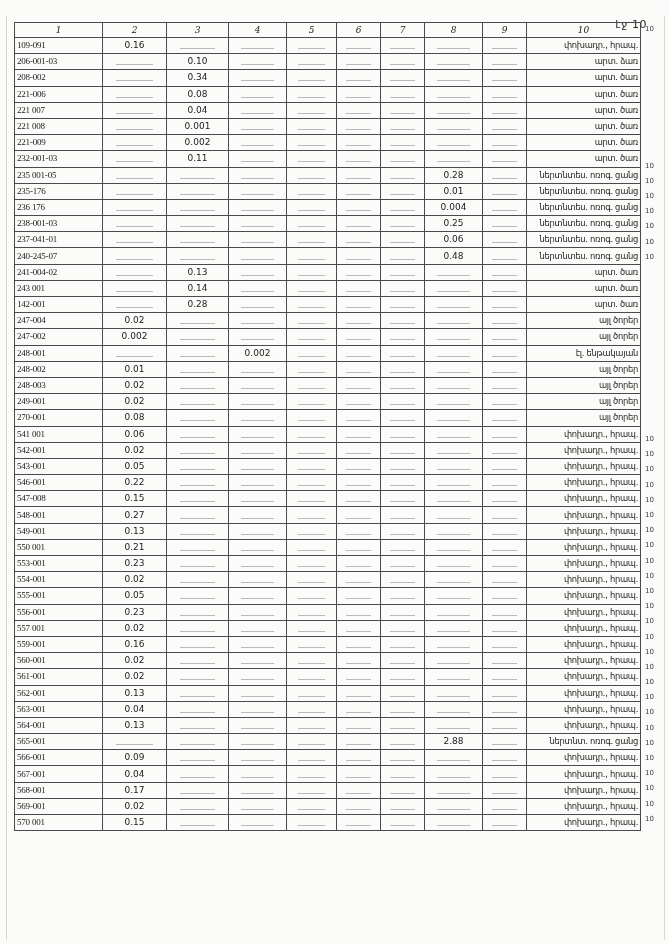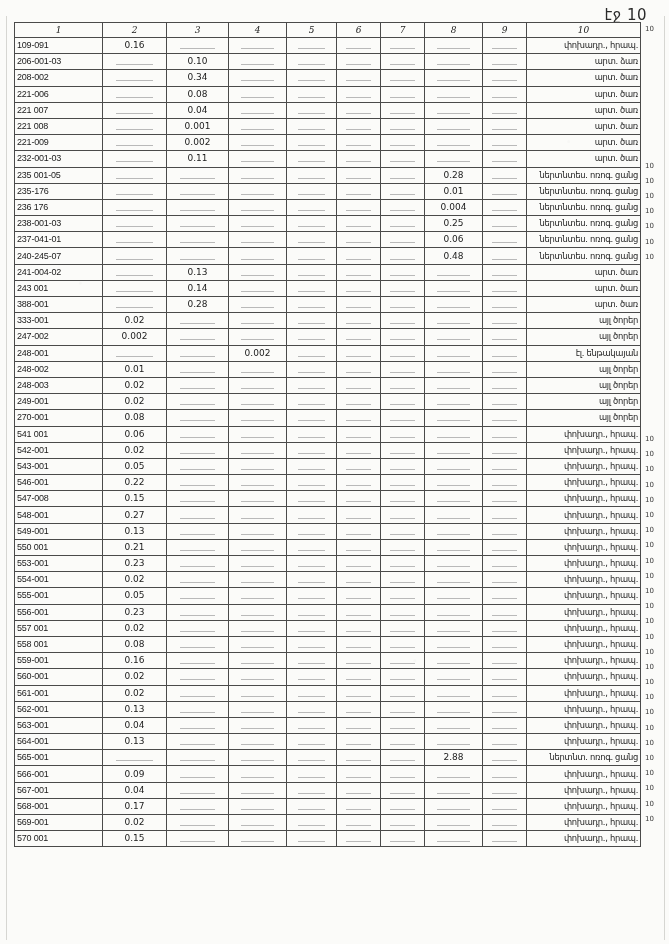--- a/index.html
+++ b/index.html
@@ -20,23 +20,23 @@
     position: absolute;
     inset: 0;
     background: #fbfbf9;
     background-image:
       radial-gradient(circle at 12% 30%, rgba(0,0,0,0.020) 0 1px, transparent 2px),
       radial-gradient(circle at 62% 70%, rgba(0,0,0,0.018) 0 1px, transparent 2px),
       radial-gradient(circle at 85% 15%, rgba(0,0,0,0.015) 0 1px, transparent 2px);
   }
   .page-header {
     position: absolute;
-    top: 6px;
+    top: 18px;
     right: 22px;
-    font-size: 15px;
+    font-size: 11px;
     font-family: "DejaVu Sans", sans-serif;
     letter-spacing: 0.5px;
     color: #2a2a2a;
   }
   .table-wrap {
     position: absolute;
     left: 14px;
     top: 22px;
     width: 626px;
   }
@@ -72,21 +72,21 @@
   col.c6 { width: 44px; }
   col.c7 { width: 44px; }
   col.c8 { width: 58px; }
   col.c9 { width: 44px; }
   col.c10 { width: 114px; }
 
   td.code {
     text-align: left;
     padding-left: 3px;
     font-size: 9px;
-    font-family: Liberation Sans, sans-serif;
+    font-family: Liberation Serif, serif;
     letter-spacing: -0.2px;
   }
   td.num {
     text-align: center;
     font-size: 9px;
     font-family: "DejaVu Sans", sans-serif;
   }
   td.note {
     text-align: right;
     padding-left: 3px;
@@ -352,33 +352,33 @@
             <td class="num">0.14</td>
             <td class="num empty"></td>
             <td class="num empty"></td>
             <td class="num empty"></td>
             <td class="num empty"></td>
             <td class="num empty"></td>
             <td class="num empty"></td>
             <td class="note">արտ. ծառ</td>
           </tr>
           <tr>
-            <td class="code">388-001</td>
+            <td class="code">142-001</td>
             <td class="num empty"></td>
             <td class="num">0.28</td>
             <td class="num empty"></td>
             <td class="num empty"></td>
             <td class="num empty"></td>
             <td class="num empty"></td>
             <td class="num empty"></td>
             <td class="num empty"></td>
             <td class="note">արտ. ծառ</td>
           </tr>
           <tr>
-            <td class="code">333-001</td>
+            <td class="code">247-004</td>
             <td class="num">0.02</td>
             <td class="num empty"></td>
             <td class="num empty"></td>
             <td class="num empty"></td>
             <td class="num empty"></td>
             <td class="num empty"></td>
             <td class="num empty"></td>
             <td class="num empty"></td>
             <td class="note">այլ ծորեր</td>
           </tr>
@@ -594,32 +594,20 @@
             <td class="num empty"></td>
             <td class="num empty"></td>
             <td class="num empty"></td>
             <td class="num empty"></td>
             <td class="num empty"></td>
             <td class="note">փոխադր., հրապ.</td>
           </tr>
           <tr>
             <td class="code">557 001</td>
             <td class="num">0.02</td>
-            <td class="num empty"></td>
-            <td class="num empty"></td>
-            <td class="num empty"></td>
-            <td class="num empty"></td>
-            <td class="num empty"></td>
-            <td class="num empty"></td>
-            <td class="num empty"></td>
-            <td class="note">փոխադր., հրապ.</td>
-          </tr>
-          <tr>
-            <td class="code">558 001</td>
-            <td class="num">0.08</td>
             <td class="num empty"></td>
             <td class="num empty"></td>
             <td class="num empty"></td>
             <td class="num empty"></td>
             <td class="num empty"></td>
             <td class="num empty"></td>
             <td class="num empty"></td>
             <td class="note">փոխադր., հրապ.</td>
           </tr>
           <tr>

